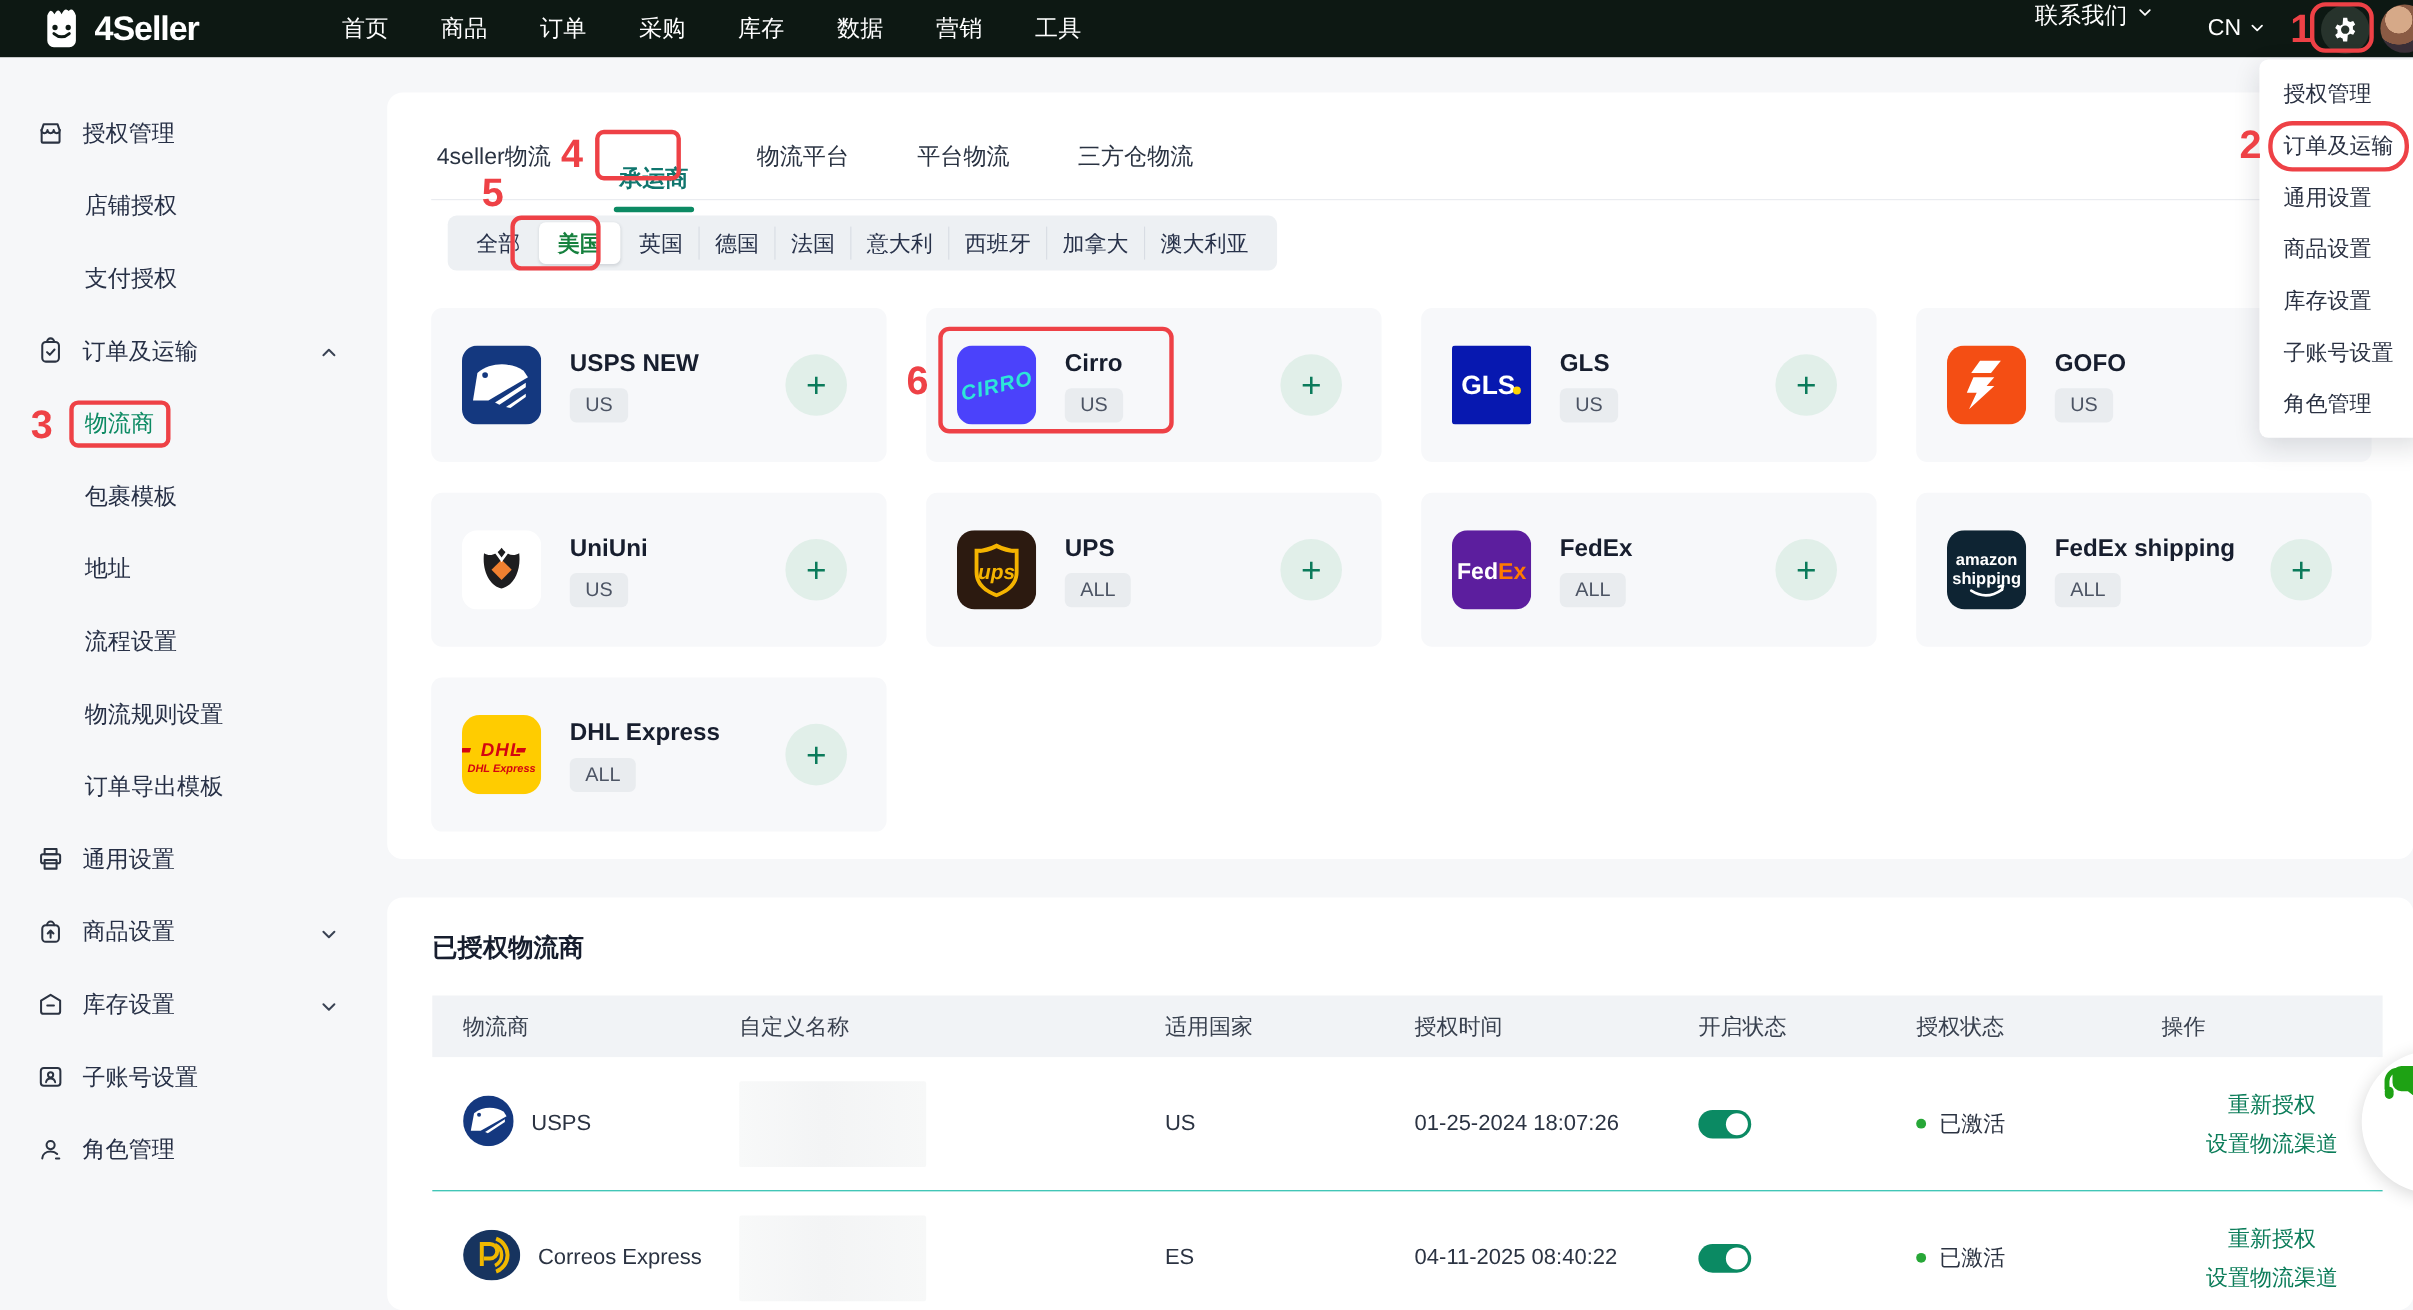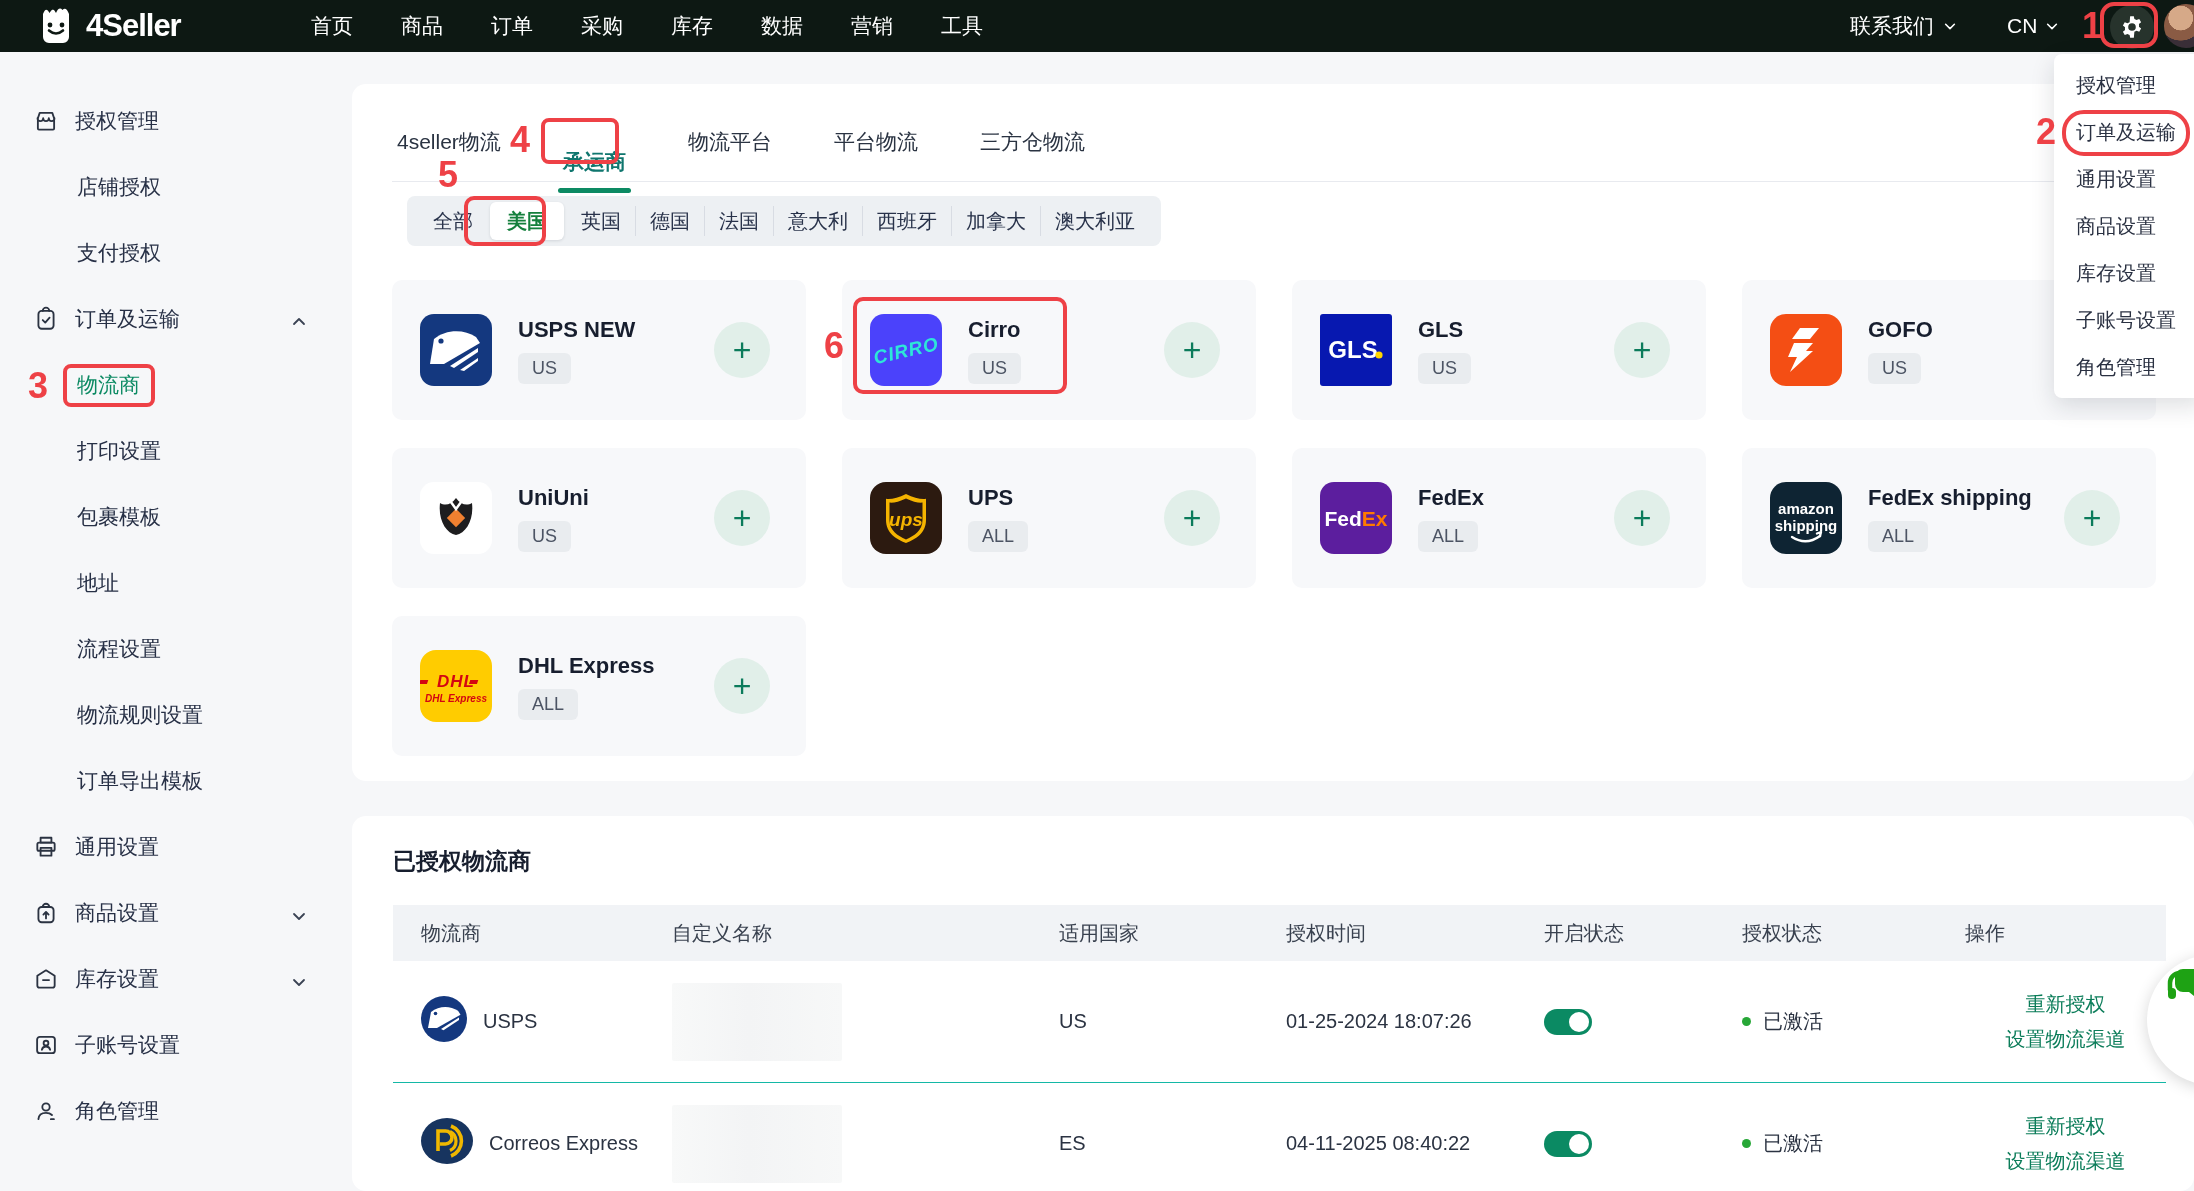--- a/index.html
+++ b/index.html
@@ -5,21 +5,21 @@
   html,body{margin:0;padding:0;background:#fff;}
   #app{position:relative;width:2194px;height:1191px;background:#f6f7f9;overflow:hidden;
        font-family:"Liberation Sans","DejaVu Sans",sans-serif;color:#2b3342;}
 
   
   .navbar{position:absolute;top:0;left:0;right:0;height:52px;background:#0d1813;color:#fff;z-index:30;}
   .brand{position:absolute;left:36px;top:0;height:52px;display:flex;align-items:center;gap:10px;}
   .brand-text{font-size:31px;font-weight:bold;letter-spacing:-1px;}
   .nav-items{position:absolute;left:311px;top:0;height:52px;display:flex;gap:48px;align-items:center;}
   .nav-item{font-size:21px;color:#fff;cursor:pointer;white-space:nowrap;}
-  .nav-contact{position:absolute;left:1850px;top:0;height:52px;display:flex;align-items:center;gap:9px;font-size:21px;}
+  .nav-contact{position:absolute;left:1850px;top:0;height:52px;display:flex;align-items:flex-start;gap:9px;font-size:21px;}
   .nav-locale{position:absolute;left:2007px;top:0;height:52px;display:flex;align-items:center;gap:8px;font-size:21px;}
   .gear-btn{position:absolute;left:2110px;top:5px;width:44px;height:44px;border-radius:50%;background:#27332c;
             display:flex;align-items:center;justify-content:center;cursor:pointer;}
   .avatar{position:absolute;left:2164px;top:4px;width:44px;height:44px;border-radius:50%;
           background:radial-gradient(circle at 38% 32%,#d6a988 0 30%,#8a5b44 31% 55%,#3a2f38 56% 100%);}
 
   
   .menu{position:absolute;left:2054px;top:54px;width:150px;height:344px;background:#fff;z-index:45;
         border-radius:8px 0 0 8px;box-shadow:0 8px 24px rgba(20,30,40,.14);padding-top:8px;box-sizing:border-box;}
   .menu-item{height:47px;display:flex;align-items:center;padding-left:22px;font-size:20px;color:#2a3142;cursor:pointer;white-space:nowrap;}
@@ -174,23 +174,20 @@
           </svg></span>
         <span class="s-label">订单及运输</span>
         <span class="s-chev"><svg width="16" height="16" viewBox="0 0 16 16" fill="none" stroke="#3a4354" stroke-width="1.8" stroke-linecap="round" stroke-linejoin="round">
             <polyline points="3,10 8,5 13,10"></polyline>
           </svg></span>
       </div>
       <div class="side-item lv1 active">
         <span class="s-label">物流商</span>
       </div>
       <div class="side-item lv1">
-        <span class="s-label">打印设置</span>
-      </div>
-      <div class="side-item lv1">
         <span class="s-label">包裹模板</span>
       </div>
       <div class="side-item lv1">
         <span class="s-label">地址</span>
       </div>
       <div class="side-item lv1">
         <span class="s-label">流程设置</span>
       </div>
       <div class="side-item lv1">
         <span class="s-label">物流规则设置</span>

